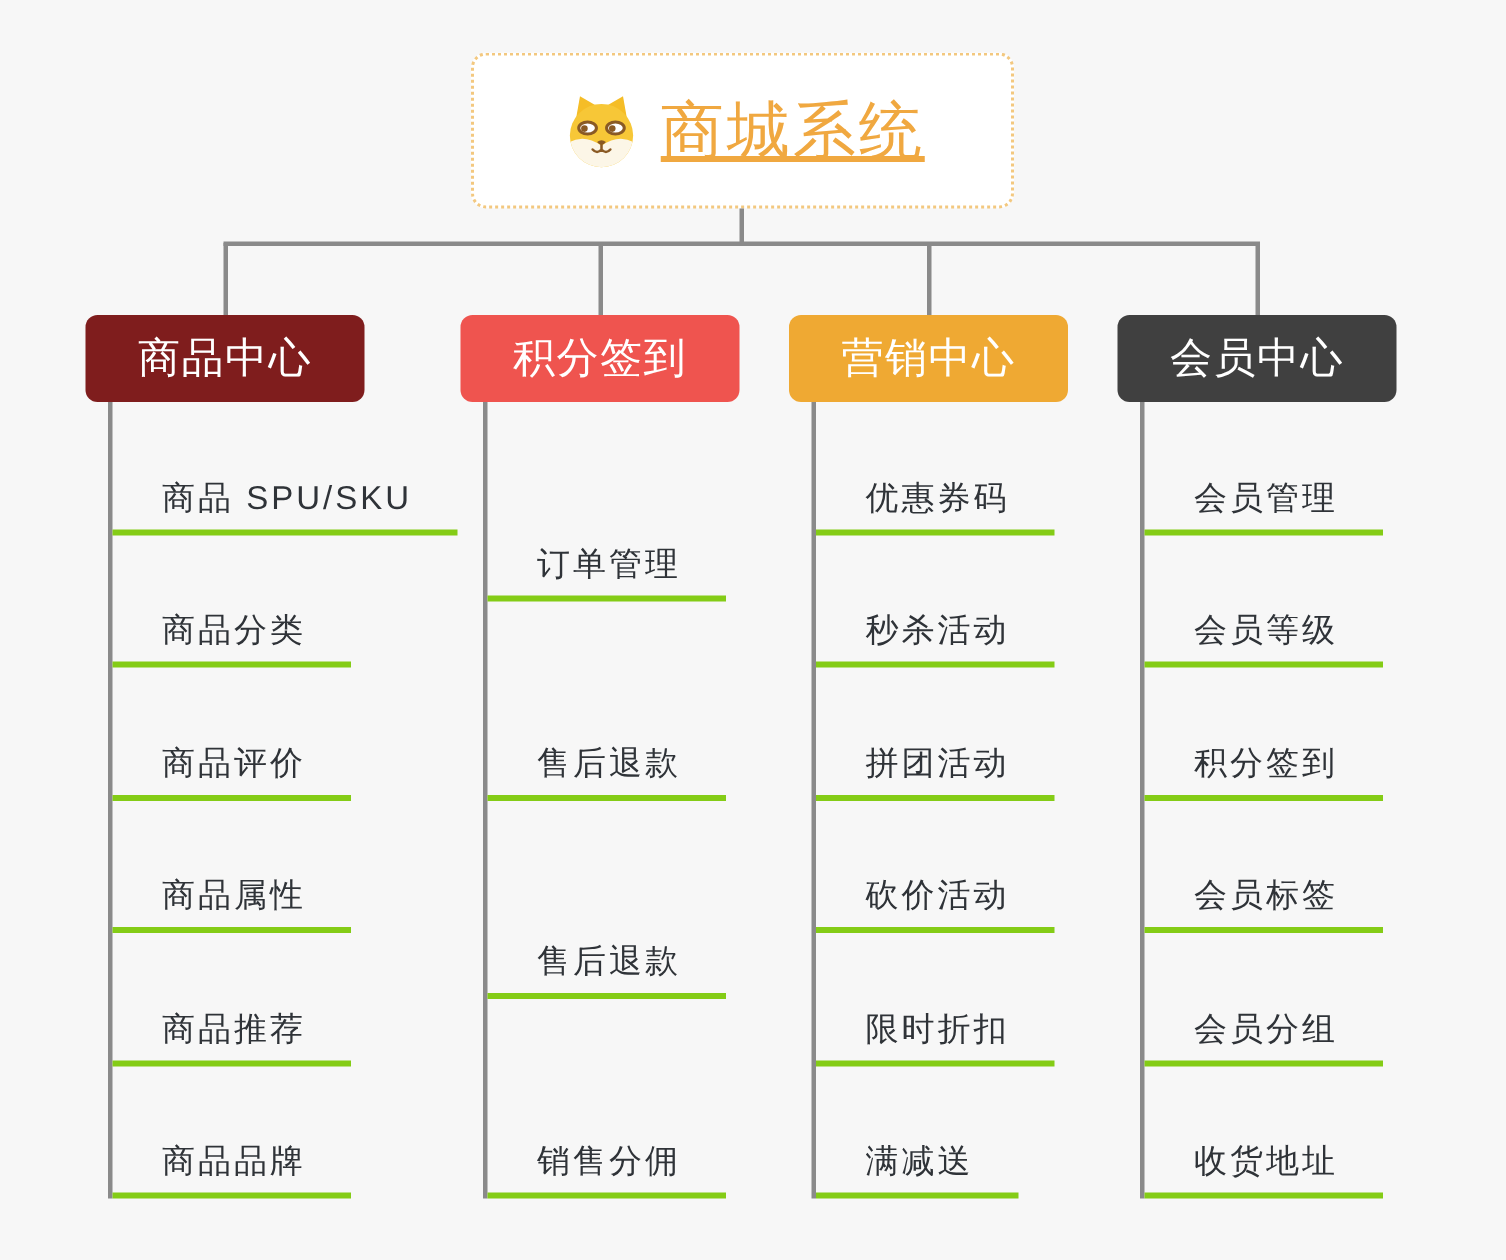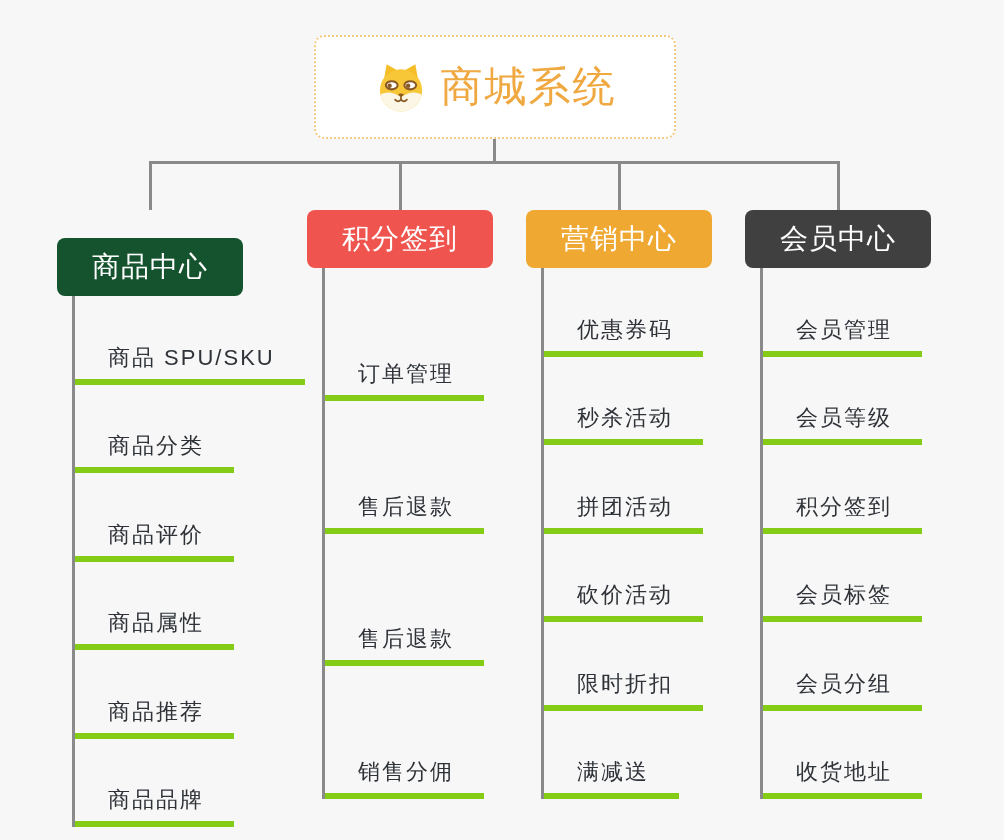--- a/index.html
+++ b/index.html
@@ -6,39 +6,39 @@
   .stage{
     position:relative;width:1004px;height:840px;background:#f7f7f7;
     font-family:"Liberation Sans",sans-serif;overflow:hidden;
   }
   
   .root-node{
     position:absolute;left:314px;top:35px;width:362px;height:104px;
     box-sizing:border-box;background:#ffffff;border:2px dotted #f3c87f;
     border-radius:10px;display:flex;align-items:center;justify-content:center;gap:13px;
   }
-  .root-label{font-size:42px;letter-spacing:2px;color:#f0a840;font-weight:500;white-space:nowrap;}
+  .root-label{font-size:42px;letter-spacing:2px;color:#f0a840;font-weight:500;white-space:nowrap;text-decoration:underline;}
   
   .stem{position:absolute;left:493px;top:139px;width:3px;height:24px;background:#8a8a8a;}
   .bus{position:absolute;left:149px;top:161px;width:691px;height:3px;background:#8a8a8a;}
   .drop{position:absolute;left:92px;top:-48px;width:3px;height:48px;background:#8a8a8a;}
   
   .branch{position:absolute;top:210px;width:250px;}
   .branch-header{
     position:relative;width:186px;height:58px;border-radius:8px;
     display:flex;align-items:center;justify-content:center;
     color:#ffffff;font-size:28px;letter-spacing:1px;white-space:nowrap;
   }
   .branch-children{
     margin-left:15px;border-left:3px solid #8a8a8a;height:531px;
     display:flex;flex-direction:column;
   }
   .leaf-row{flex:1;display:flex;align-items:flex-end;}
   .leaf{
-    border-bottom:6px solid #84cc16;
+    border-bottom:4px solid #84cc16;
     padding:0 30px 6px 33px;
   }
   .leaf-label{
     font-size:22px;letter-spacing:2px;color:#2f3338;white-space:nowrap;
   }
 </style>
 </head>
 <body>
 
 <div class="stage">
@@ -65,21 +65,21 @@
     </svg>
     <span class="root-label">商城系统</span>
   </div>
 
   <div class="stem"></div>
   <div class="bus"></div>
 
   <div id="branches">
   <div class="branch" style="left: 57px;">
     <div class="drop"></div>
-    <div class="branch-header" style="background: #14532d; margin-top: 28px;">
+    <div class="branch-header" style="background: #7f1d1d;">
       <span class="branch-label">商品中心</span>
     </div>
     <div class="branch-children">
   <div class="leaf-row">
     <div class="leaf">
       <span class="leaf-label">商品 SPU/SKU</span>
     </div>
   </div>
 
   <div class="leaf-row">

